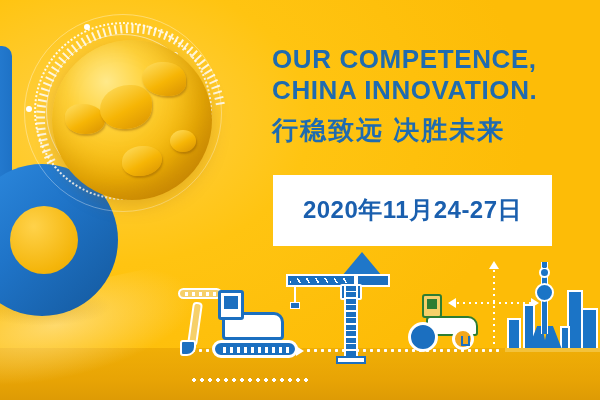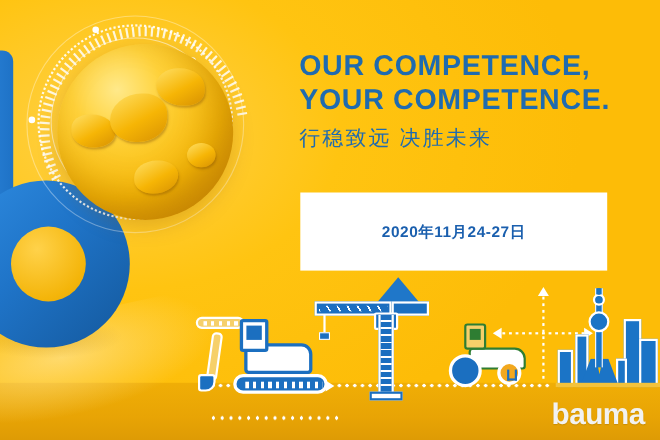--- a/index.html
+++ b/index.html
@@ -83,32 +83,32 @@
   .node { position:absolute; width:6px; height:6px; border-radius:50%; background:#fff; }
 
   
   .headline { position:absolute; left:272px; top:44px; width:320px; }
   .hl-line {
     font-size:26px; font-weight:bold; letter-spacing:.6px;
     color:#1F6BB0; line-height:1.18;
   }
   .cn-slogan {
     margin-top:8px;
-    font-size:19px; font-weight:normal; letter-spacing:2px;
+    font-size:26px; font-weight:bold; letter-spacing:2px;
     color:#1F6BB0;
   }
 
   
   .date-box {
     position:absolute; left:273px; top:175px; width:279px; height:71px;
     background:#FFFFFF;
     display:flex; flex-direction:column; justify-content:center; align-items:center;
   }
   .date-line {
-    font-size:14px; font-weight:bold; color:#1A5FAE; letter-spacing:.5px; line-height:1.35;
+    font-size:24px; font-weight:bold; color:#1A5FAE; letter-spacing:.5px; line-height:1.35;
   }
   .venue-line {
     font-size:21px; font-weight:bold; color:#1A5FAE; letter-spacing:3px; line-height:1.35;
   }
 
   
   .dots-a, .dots-b {
     position:absolute; height:3px; bottom:48px;
     background-image:radial-gradient(circle, #fff 0 1.4px, transparent 1.5px);
     background-size:7px 3px; background-repeat:repeat-x;
@@ -307,21 +307,21 @@
       <div class="cont" style="left:8%;  top:40%; width:40px; height:30px; border-radius:42% 58% 48% 52%;"></div>
       <div class="cont" style="left:30%; top:28%; width:52px; height:44px; border-radius:56% 40% 50% 44%;"></div>
       <div class="cont" style="left:56%; top:14%; width:44px; height:34px; border-radius:48% 54% 40% 58%;"></div>
       <div class="cont" style="left:44%; top:66%; width:40px; height:30px; border-radius:52% 44% 58% 42%;"></div>
       <div class="cont" style="left:74%; top:56%; width:26px; height:22px; border-radius:50%;"></div>
     </div>
   </div>
 
   <div class="headline">
     <div class="hl-line">OUR COMPETENCE,</div>
-    <div class="hl-line">YOUR COMPETENCE.</div>
+    <div class="hl-line">CHINA INNOVATION.</div>
     <div class="cn-slogan">行稳致远  决胜未来</div>
   </div>
 
   <div class="date-box">
     <div class="date-line">2020年11月24-27日</div>
   </div>
 
   <div class="dots-a"></div>
   <div class="arrow-head"></div>
   <div class="dots-b"></div>
@@ -384,16 +384,15 @@
     <div class="sk sk-o" style="left:55px; bottom:0; width:10px; height:26px;"></div>
     <div class="pearl-legs"></div>
     <div class="pearl-mast"></div>
     <div class="pearl-ball" style="left:30px; bottom:50px; width:19px; height:19px;"></div>
     <div class="pearl-ball" style="left:34px; bottom:74px; width:11px; height:11px;"></div>
     <div class="sk" style="left:38px; bottom:84px; width:3px; height:8px;"></div>
     <div class="sk-ground"></div>
   </div>
 
   <div class="logo">
-    <span class="logo-bauma">bauma</span>
   </div>
 
 </div>
 
 </body></html>

